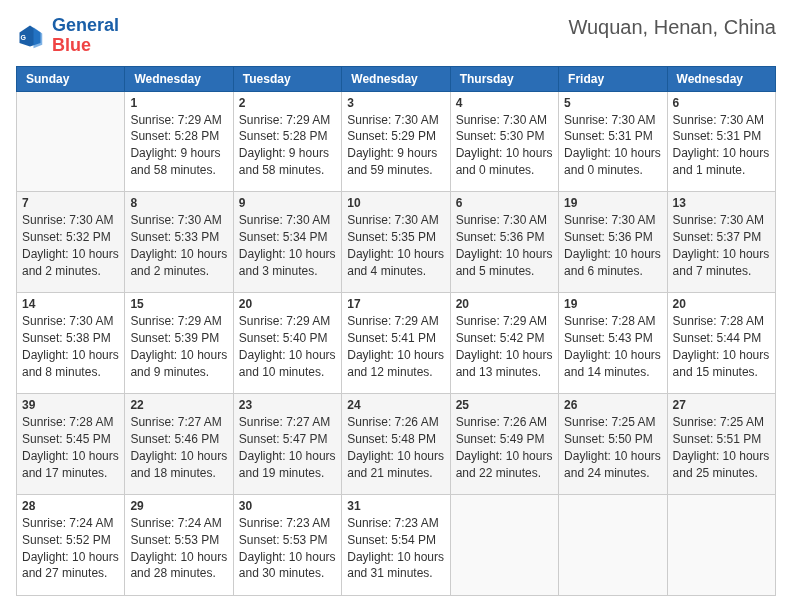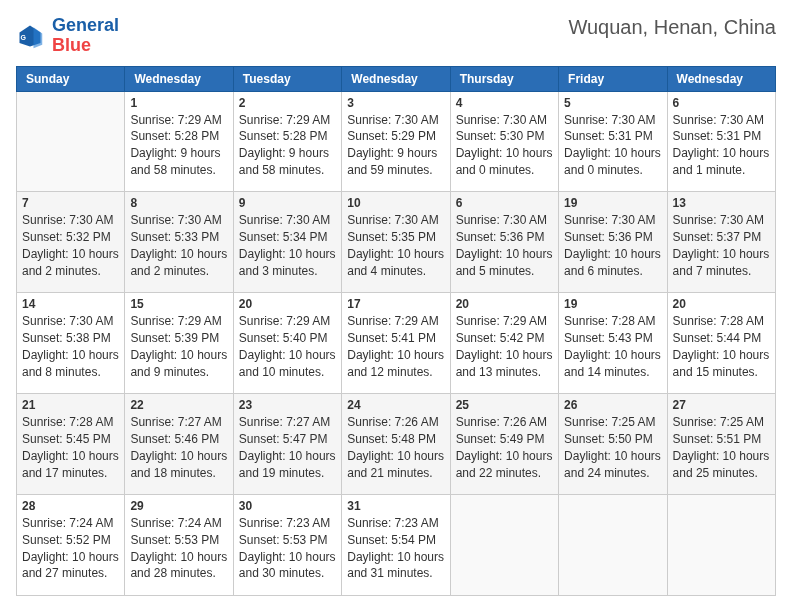--- a/index.html
+++ b/index.html
@@ -273,21 +273,21 @@
           <td>
             <span class="day-num">20</span>
             <div class="day-info" style="white-space: pre-line;">Sunrise: 7:28 AM
 Sunset: 5:44 PM
 Daylight: 10 hours
 and 15 minutes.</div>
           </td>
         </tr>
         <tr class="row-shade">
           <td>
-            <span class="day-num">21</span>
+            <span class="day-num">39</span>
             <div class="day-info" style="white-space: pre-line;">Sunrise: 7:28 AM
 Sunset: 5:45 PM
 Daylight: 10 hours
 and 17 minutes.</div>
           </td>
           <td>
             <span class="day-num">22</span>
             <div class="day-info" style="white-space: pre-line;">Sunrise: 7:27 AM
 Sunset: 5:46 PM
 Daylight: 10 hours

